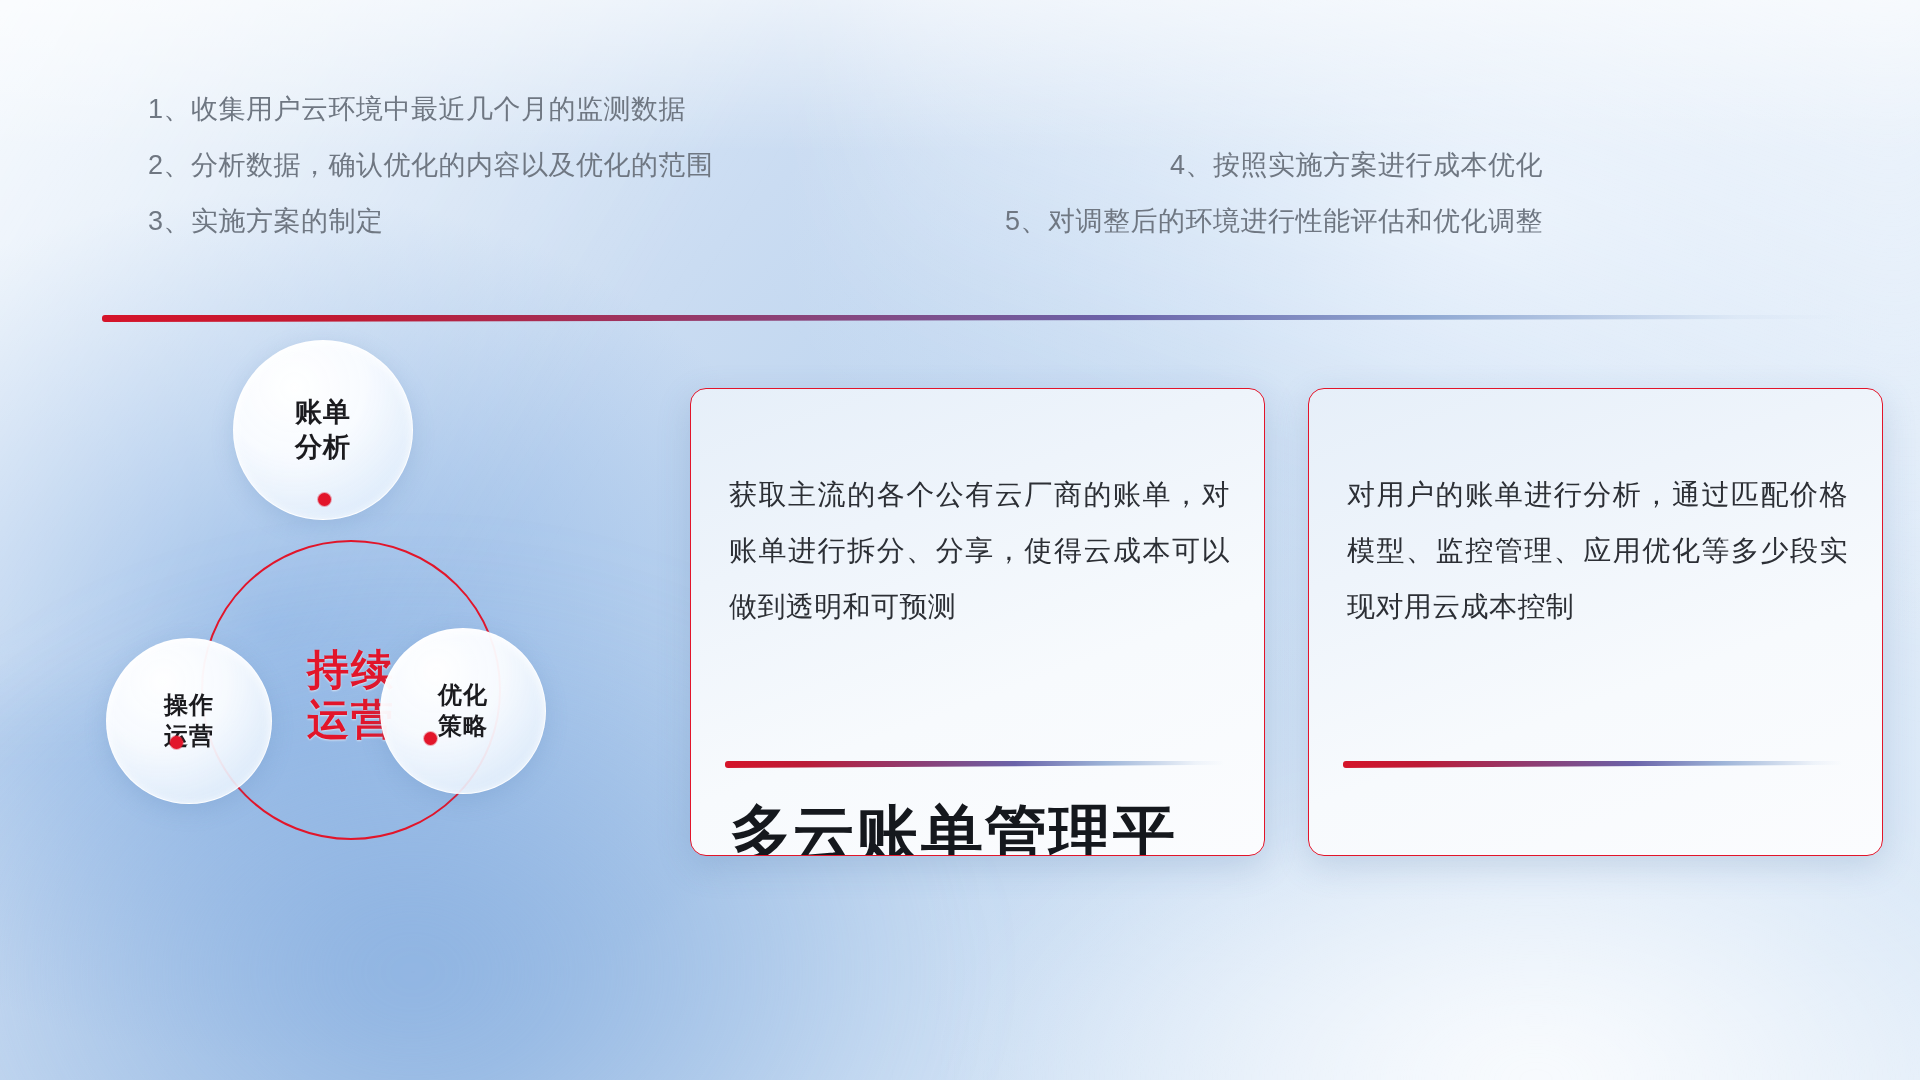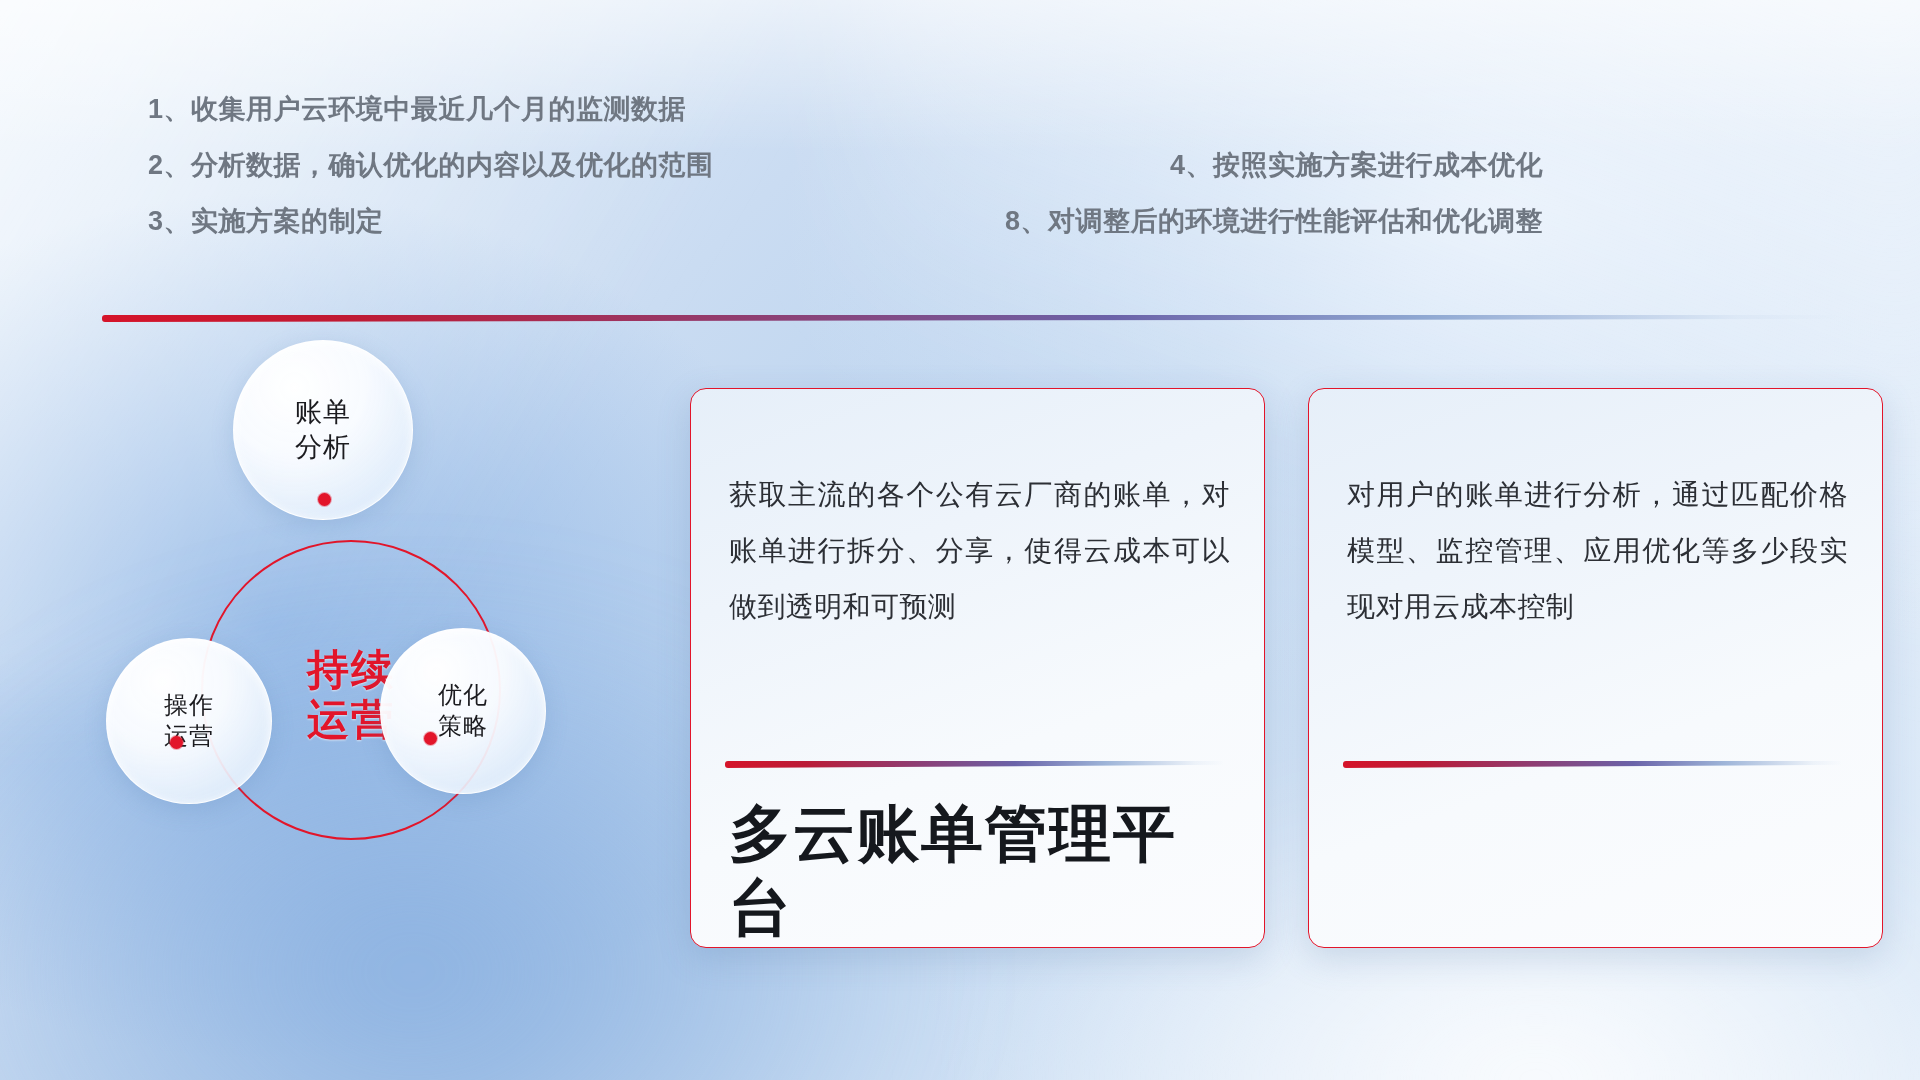--- a/index.html
+++ b/index.html
@@ -42,21 +42,21 @@
   }
   .bg-top{
     position:absolute; left:0; top:0; width:100%; height:14%;
     background:linear-gradient(180deg, rgba(255,255,255,.55), rgba(255,255,255,0));
   }
 
   
   #list-area{
     position:absolute; left:0; top:0; width:1920px; height:300px; z-index:3;
   }
-  .list-col{ position:absolute;font-weight:bold; }
+  .list-col{ position:absolute; }
   #list-col-left{ left:148px; top:96px; }
   #list-col-right{ left:1005px; top:152px;text-align:right; }
   .list-item{
     font-size:27px; color:#6f7782; line-height:1;
     margin-bottom:29px; white-space:nowrap; letter-spacing:.5px;
   }
 
   
   #divider{
     position:absolute; left:102px; top:315px; width:1740px; height:7px; z-index:3;
@@ -78,41 +78,41 @@
     background:
       radial-gradient(circle at 34% 26%, rgba(255,255,255,.99) 0%, rgba(250,252,255,.96) 40%, rgba(229,240,252,.9) 78%, rgba(217,232,249,.86) 100%);
     border:1.6px solid rgba(255,255,255,.95);
     box-shadow:0 6px 22px rgba(90,130,180,.22), inset 0 2px 10px rgba(255,255,255,.9);
     display:flex; align-items:center; justify-content:center; text-align:center;
   }
   #bubble-top{ left:137px; top:-10px; width:180px; height:180px; }
   #bubble-left{ left:10px; top:288px; width:166px; height:166px; }
   #bubble-right{ left:284px; top:278px; width:166px; height:166px; }
   .bubble-label{
-    font-size:27px; font-weight:normal; color:#1b1b1f; line-height:1.28;
+    font-size:27px; font-weight:bold; color:#1b1b1f; line-height:1.28;
     letter-spacing:1px;
   }
   #bubble-left .bubble-label,#bubble-right .bubble-label{ font-size:24px; }
   .dot{
     position:absolute; width:13px; height:13px; border-radius:50%;
     background:#e2152a; box-shadow:0 0 0 1px rgba(226,21,42,.35);
   }
   #dot-top{ left:222px; top:143px; }
   #dot-left{ left:74px; top:386px; }
   #dot-right{ left:328px; top:382px; }
   #venn-center{
     position:absolute; left:105px; top:285px; width:300px; height:120px;
     display:flex; align-items:center; justify-content:center;
     font-size:42px; font-weight:bold; color:#e2152a; line-height:1.2;
     text-align:center; letter-spacing:2px; text-shadow:0 1px 2px rgba(255,255,255,.6);
   }
 
   
   .card{
-    position:absolute; top:388px; width:575px; height:560px; z-index:4;
+    position:absolute; top:388px; width:575px; height:468px; z-index:4;
     border-radius:16px;
     border:1.6px solid #e2152a;
     background:linear-gradient(160deg, #e6eff9 0%, #eef4fb 30%, #f7fafd 62%, #fbfcfe 100%);
     box-shadow:0 10px 34px rgba(70,110,160,.20);
     overflow:hidden;
   }
   #card-left{ left:690px; }
   #card-right{ left:1308px;padding-left:44px; }
   .card-body{
     position:absolute; left:38px; right:34px; top:78px;
@@ -144,21 +144,21 @@
 </div>
 
 <div id="list-area">
   <div class="list-col" id="list-col-left">
     <div class="list-item">1、收集用户云环境中最近几个月的监测数据</div>
     <div class="list-item">2、分析数据，确认优化的内容以及优化的范围</div>
     <div class="list-item">3、实施方案的制定</div>
   </div>
   <div class="list-col" id="list-col-right">
     <div class="list-item">4、按照实施方案进行成本优化</div>
-    <div class="list-item">8、对调整后的环境进行性能评估和优化调整</div>
+    <div class="list-item">5、对调整后的环境进行性能评估和优化调整</div>
   </div>
 </div>
 
 <div id="divider"></div>
 
 <div id="venn">
 
   <div class="ring" id="ring-main"></div>
 
   <div id="venn-center">

